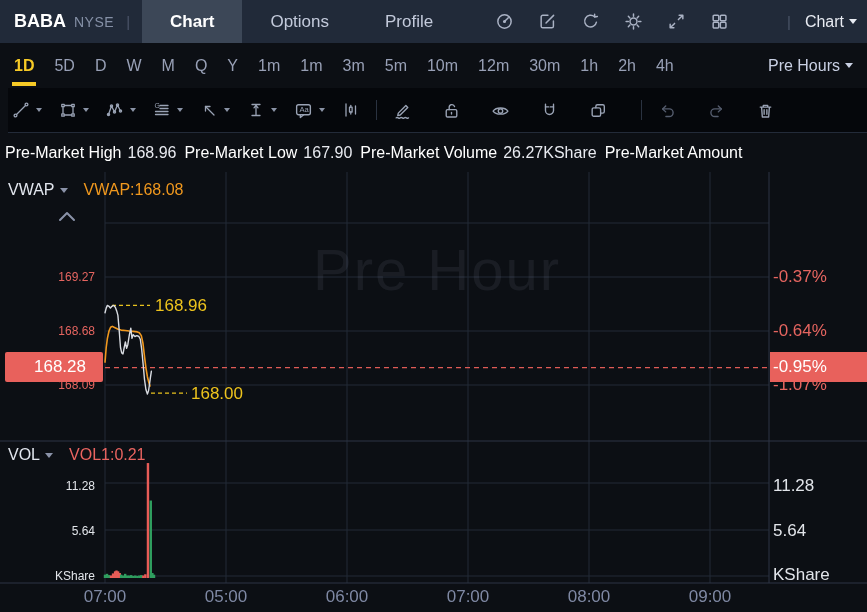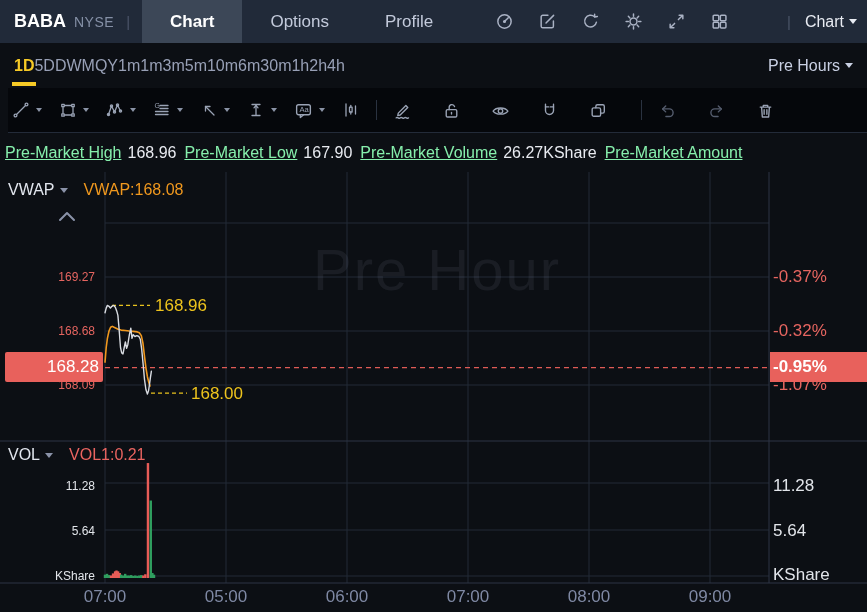--- a/index.html
+++ b/index.html
@@ -20,21 +20,21 @@
   .tb-icons svg{stroke:#aab2c4;fill:none;stroke-width:1.4;stroke-linecap:round;stroke-linejoin:round;cursor:pointer;}
   .tb-right{margin-left:auto;display:flex;align-items:center;margin-right:10px;}
   .tb-right .tb-div{margin:0 14px 0 0;}
   .layout-label{font-size:16px;color:#e8ebf2;cursor:pointer;display:flex;align-items:center;}
   .caret{width:0;height:0;border-left:4px solid transparent;border-right:4px solid transparent;
          border-top:5px solid currentColor;display:inline-block;margin-left:5px;}
 
   
   .tfbar{position:absolute;top:43px;left:0;width:867px;height:45px;background:#0c0f14;
          display:flex;align-items:center;padding-left:14px;box-sizing:border-box;}
-  .tf-list{display:flex;align-items:center;}
+  .tf-list{display:flex;align-items:center;gap:20px;}
   .tf{font-size:16px;color:#98a0b6;background:none;border:none;padding:0;cursor:pointer;
       font-family:inherit;position:relative;}
   .tf.active{color:#f7ca26;font-weight:bold;}
   .tf.active::after{content:"";position:absolute;left:-2px;right:-2px;bottom:-11px;height:4px;background:#f7ca26;}
   .session{margin-left:auto;margin-right:14px;font-size:16px;color:#c9d0e3;cursor:pointer;display:flex;align-items:center;}
 
   
   .toolbar{position:absolute;top:88px;left:8px;width:867px;height:45px;background:#05070b;
            border-bottom:1px solid #232b39;display:flex;align-items:center;padding-left:4px;box-sizing:border-box;}
   .tool{display:flex;align-items:center;margin-right:17px;cursor:pointer;background:none;border:none;padding:0;color:#9aa3b5;}
@@ -43,41 +43,41 @@
   .tool.simple{margin-right:0;}
   .tbar-div{width:1px;height:20px;background:#2a3240;margin:0 16px;}
   .tool.dim svg{stroke:#555d6e;}
   .tool.gap{margin-right:30px;}
   svg text{stroke:none;fill:#9aa3b5;font-family:"Liberation Sans",sans-serif;}
 
   
   .pmbar{position:absolute;top:133px;left:0;width:867px;height:39px;display:flex;align-items:center;
          padding-left:5px;white-space:nowrap;overflow:hidden;box-sizing:border-box;}
   .pm{font-size:16px;margin-right:8px;}
-  .pm-label{color:#86efac;text-decoration:underline;}
+  .pm-label{color:#ffffff;}
   .pm-value{color:#e8eaf0;margin-left:6px;}
 
   
   .chart-svg{position:absolute;top:0;left:0;z-index:1;}
   .lbl{position:absolute;transform:translateY(-50%);z-index:2;white-space:nowrap;}
   .watermark{position:absolute;left:105px;width:664px;top:172px;height:195px;display:flex;align-items:center;
              justify-content:center;font-size:58px;color:rgba(200,212,235,0.075);z-index:1;letter-spacing:2px;}
   .ind-row{display:flex;align-items:center;}
   .ind-name{font-size:16px;color:#e2e6ee;}
   .ind-caret{color:#8a92a8;cursor:pointer;}
   .ind-val-vwap{font-size:16px;color:#f0981e;margin-left:16px;}
   .ind-val-vol{font-size:16px;color:#ea6460;margin-left:16px;}
   .axis-left{left:0;width:95px;text-align:right;font-size:12px;color:#e66560;}
   .axis-left.white{color:#e2e5ea;}
   .axis-right{left:773px;font-size:17px;color:#e66560;}
   .axis-right.white{color:#e2e5ea;}
   .badge{position:absolute;z-index:3;height:30px;background:#e8615c;color:#ffffff;font-size:17px;
          display:flex;align-items:center;box-sizing:border-box;border-radius:2px;}
-  .badge.left{left:5px;top:352px;width:98px;justify-content:flex-end;padding-right:4px;}
-  .badge.right{left:770px;top:352px;width:97px;justify-content:flex-start;padding-left:3px;border-radius:0;font-weight:bold;}
+  .badge.left{left:5px;top:352px;width:98px;justify-content:flex-end;padding-right:17px;}
+  .badge.right{left:770px;top:352px;width:97px;justify-content:flex-start;padding-left:3px;border-radius:0;}
   .ann{color:#edc31d;font-size:17px;}
   .time-lbl{width:84px;text-align:center;font-size:17px;color:#7f89a4;}
   .collapse{position:absolute;left:56px;top:209px;z-index:2;cursor:pointer;background:none;border:none;padding:0;}
   .collapse svg{stroke:#8a92a8;fill:none;stroke-width:2;stroke-linecap:round;stroke-linejoin:round;}
 </style>
 </head>
 <body>
 
 <div class="stage">
 
@@ -197,21 +197,21 @@
         <button class="tf">1m</button>
 
         <button class="tf">1m</button>
 
         <button class="tf">3m</button>
 
         <button class="tf">5m</button>
 
         <button class="tf">10m</button>
 
-        <button class="tf">6m</button>
+        <button class="tf">12m</button>
 
         <button class="tf">30m</button>
 
         <button class="tf">1h</button>
 
         <button class="tf">2h</button>
 
         <button class="tf">4h</button>
       </span>
     <span class="session">
@@ -362,21 +362,21 @@
       <polyline points="4,11 11,4 18,11"></polyline>
     </svg>
   </button>
 
   <div class="lbl axis-left" style="top:277px;">169.27</div>
   <div class="lbl axis-left" style="top:331px;">168.68</div>
   <div class="lbl axis-left" style="top:385px;">168.09</div>
   <div class="badge left">168.28</div>
 
   <div class="lbl axis-right" style="top:277px;">-0.37%</div>
-  <div class="lbl axis-right" style="top:331px;">-0.32%</div>
+  <div class="lbl axis-right" style="top:331px;">-0.64%</div>
   <div class="lbl axis-right" style="top:385px;">-1.07%</div>
   <div class="badge right">-0.95%</div>
 
   <div class="lbl ann" style="left:155px;top:306px;">168.96</div>
   <div class="lbl ann" style="left:191px;top:394px;">168.00</div>
 
   <div class="lbl ind-row" style="left:8px;top:455px;">
     <span class="ind-name">VOL</span>
     <span class="caret ind-caret"></span>
     <span class="ind-val-vol">VOL1:0.21</span>

